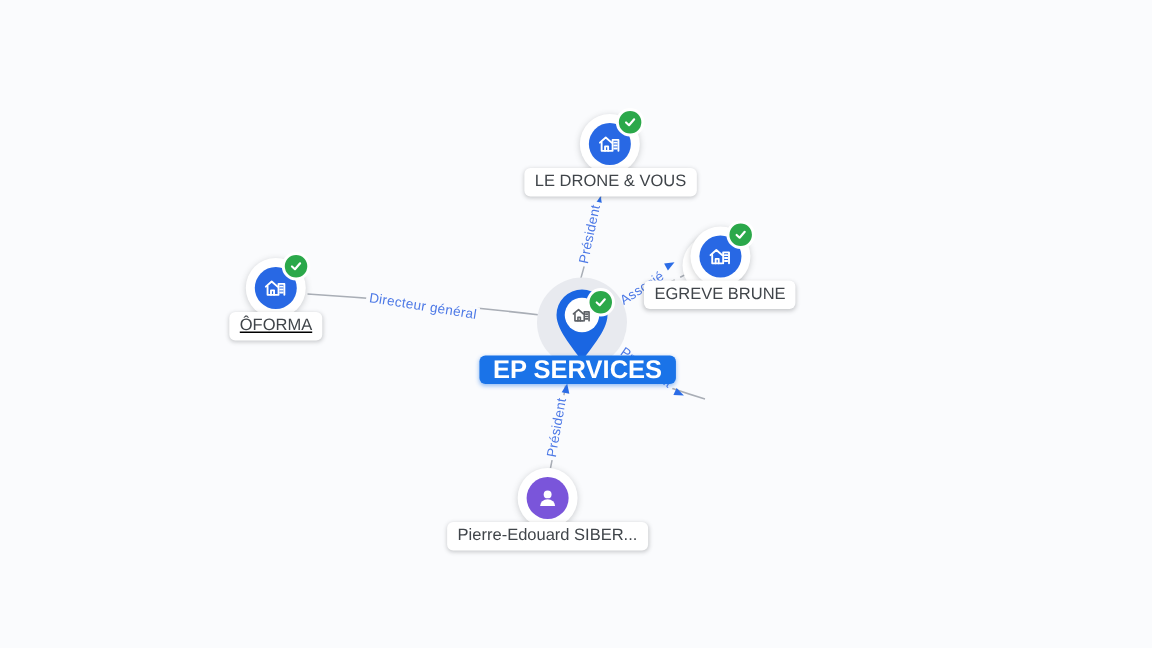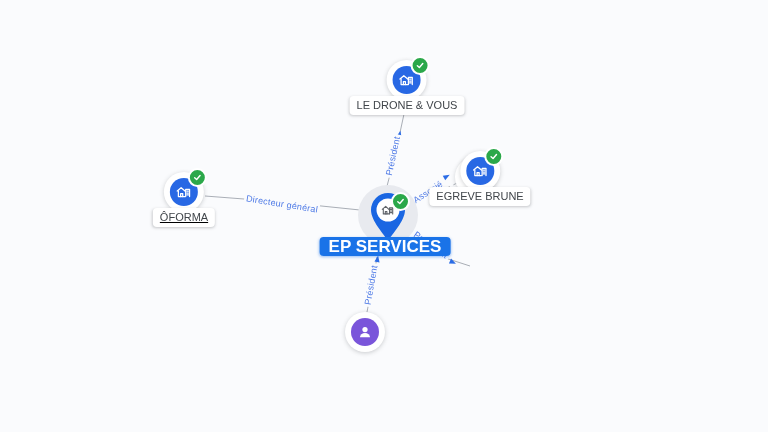--- a/index.html
+++ b/index.html
@@ -77,21 +77,21 @@
   </svg>
 
   <div class="edge-label" style="left:393px;top:156px;transform:translate(-50%,-50%) rotate(-78deg);">Président</div>
   <div class="edge-label" style="left:428px;top:192px;transform:translate(-50%,-50%) rotate(-33deg);">Associé</div>
   <div class="edge-label" style="left:431px;top:245px;transform:translate(-50%,-50%) rotate(35deg);">Président</div>
   <div class="edge-label" style="left:282px;top:204px;transform:translate(-50%,-50%) rotate(9deg);">Directeur général</div>
   <div class="edge-label" style="left:371px;top:285px;transform:translate(-50%,-50%) rotate(-80deg);">Président</div>
 
   <div class="ghost-disc" style="left:455px;top:157px;"></div>
 
-  <div class="node" style="left:407px;top:60px;">
+  <div class="node" style="left:407px;top:76px;">
     <div class="disc">
       <div class="inner company">
         <svg width="16" height="16" viewBox="0 0 14 14" fill="none" stroke="#ffffff" stroke-width="1.1" stroke-linecap="round" stroke-linejoin="round">
           <path d="M1.2,6.2 L4.6,3.2 L8,6.2"></path>
             <path d="M2.2,6 V11 H8"></path>
             <path d="M4.2,11 V8.4 H6 V11"></path>
           <path d="M8.6,11 V4.6 H12 V11"></path>
             <path d="M9.6,6.2 H11"></path>
             <path d="M9.6,7.9 H11"></path>
             <path d="M9.6,9.6 H11"></path>
@@ -153,20 +153,21 @@
 
   <div class="node" style="left:365px;top:312px;">
     <div class="disc">
       <div class="inner person">
         <svg width="16" height="16" viewBox="0 0 14 14" fill="#ffffff">
           <circle cx="7" cy="4.9" r="2.3"></circle>
           <path d="M2.6,11.6 a4.4,3.8 0 0 1 8.8,0 z"></path>
         </svg>
       </div>
     </div>
+    <div class="pill">Pierre-Edouard SIBER...</div>
   </div>
 
   <div class="center-node">
     <div class="halo" style="left:358px;top:185px;"></div>
     <div class="pin-wrap" style="left:365px;top:190px;">
       <svg width="46" height="52" viewBox="0 0 46 52">
         <path d="M23,51 C19,44 6,31 6,20 A17,17 0 1 1 40,20 C40,31 27,44 23,51 Z" fill="#1a66e2"></path>
         <circle cx="23" cy="20" r="11.5" fill="#ffffff"></circle>
         <g fill="none" stroke="#5f6368" stroke-width="1.1" stroke-linecap="round" stroke-linejoin="round" transform="translate(16.5,13.5)">
           <path d="M0.8,5.8 L4.2,2.9 L7.4,5.8"></path>

